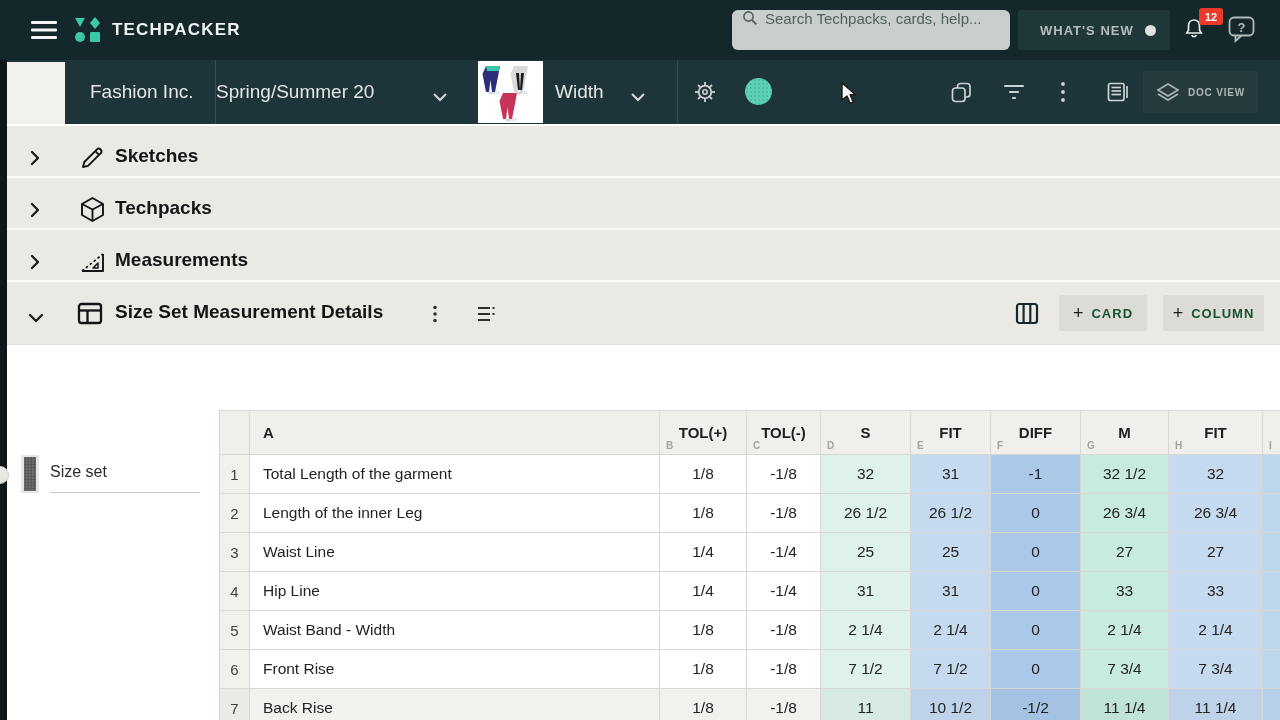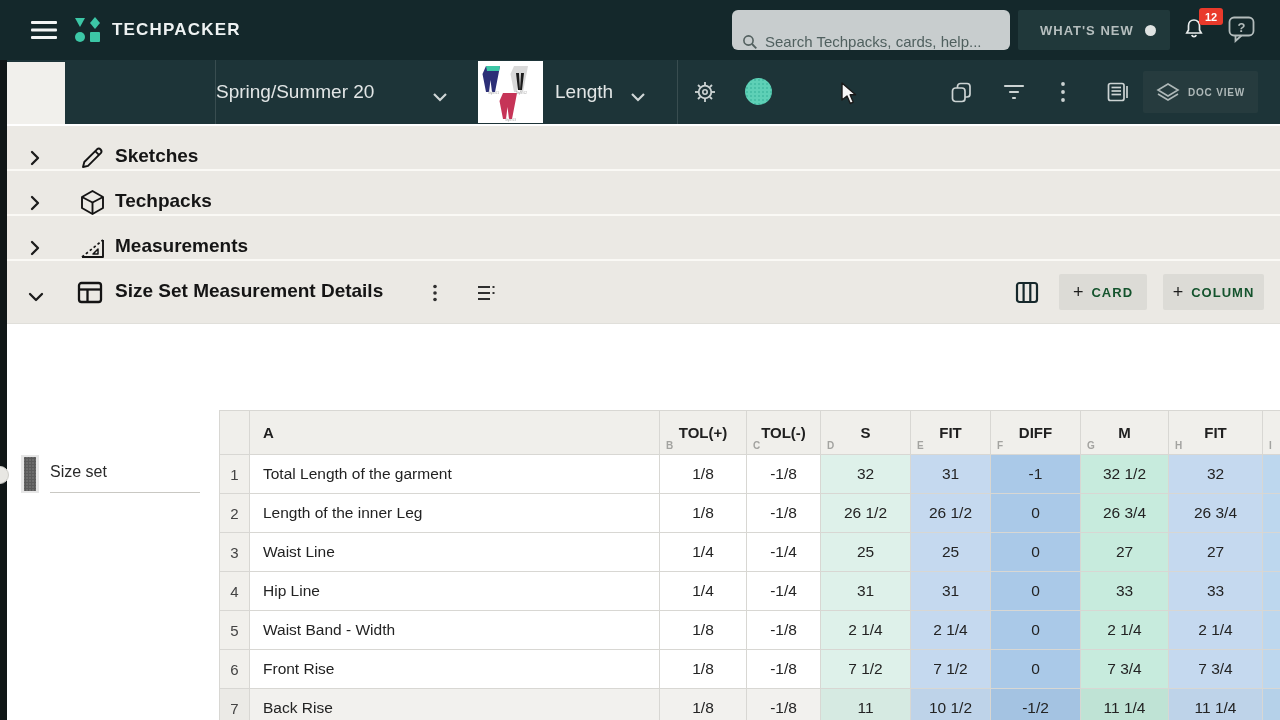--- a/index.html
+++ b/index.html
@@ -9,21 +9,21 @@
   }
   *{margin:0;padding:0;box-sizing:border-box;}
   html,body{width:1280px;height:720px;}
   body{position:relative;overflow:hidden;background:#fff;font-family:"Liberation Sans",sans-serif;-webkit-font-smoothing:antialiased;}
 
   
   .topbar{position:absolute;left:0;top:0;width:1280px;height:60px;background:var(--topbar-bg);}
   .hamburger{position:absolute;left:30px;top:20px;width:28px;height:20px;cursor:pointer;}
   .brandmark{position:absolute;left:74px;top:16px;}
   .brandname{position:absolute;left:112px;top:20px;font-size:17px;font-weight:bold;letter-spacing:1.2px;color:#eef2f2;}
-  .searchbox{position:absolute;left:732px;top:10px;width:278px;height:40px;background:#c8cdce;border-radius:6px;display:flex;align-items:flex-end;padding:0 10px;}
+  .searchbox{position:absolute;left:732px;top:10px;width:278px;height:40px;background:#c8cdce;border-radius:6px;display:flex;align-items:flex-start;padding:0 10px;}
   .searchbox svg{flex:0 0 auto;margin-right:7px;}
   .searchbox input{flex:1;border:none;outline:none;background:transparent;font-size:15px;color:#2c3a3b;font-family:"Liberation Sans",sans-serif;}
   .searchbox input::placeholder{color:#50605f;opacity:1;}
   .whatsnew{position:absolute;left:1018px;top:10px;height:40px;padding:0 14px;background:#20383a;border-radius:2px;display:flex;align-items:center;gap:11px;cursor:pointer;}
   .whatsnew .lbl{font-size:13px;font-weight:bold;letter-spacing:1px;color:#b5bebe;margin-left:8px;}
   .whatsnew .dot{width:11px;height:11px;border-radius:50%;background:#dfe3e2;}
   .bellwrap{position:absolute;left:1183px;top:16px;width:40px;height:32px;cursor:pointer;}
   .badge{position:absolute;left:16px;top:-8px;min-width:24px;height:17px;background:var(--badge-red);border-radius:3px;color:#fff;font-size:11px;font-weight:bold;display:flex;align-items:center;justify-content:center;padding:0 3px;}
   .helpwrap{position:absolute;left:1228px;top:16px;width:28px;height:28px;cursor:pointer;}
 
@@ -41,21 +41,21 @@
   .kebabwrap{position:absolute;left:1060px;top:21px;}
   .doccardwrap{position:absolute;left:1106px;top:21px;}
   .docview{position:absolute;left:1143px;top:11px;width:115px;height:42px;background:#263b3e;border-radius:2px;display:flex;align-items:center;justify-content:center;gap:8px;cursor:pointer;}
   .docview .lbl{font-size:10px;font-weight:bold;letter-spacing:0.8px;color:#aeb8b8;}
 
   .left-strip{position:absolute;left:0;top:60px;width:7px;height:660px;background:#101617;}
   .lightbox{position:absolute;left:7px;top:62px;width:58px;height:62px;background:#f1f0ec;}
 
   
   .sections{position:absolute;left:7px;top:126px;width:1273px;}
-  .secrow{position:relative;height:45px;background:var(--beige);border-bottom:2px solid #faf9f5;cursor:pointer;}
+  .secrow{position:relative;height:52px;background:var(--beige);border-bottom:2px solid #faf9f5;cursor:pointer;}
   .secrow .chevr{position:absolute;left:23px;top:24px;}
   .secrow .sicon{position:absolute;left:72px;top:18px;}
   .secrow .slabel{position:absolute;left:108px;top:19px;font-size:19px;font-weight:600;color:#151515;}
   .sizesetrow{position:relative;height:63px;background:var(--beige);border-bottom:1px solid #e0dfda;padding-left:20px;}
   .sizesetrow .chevd{position:absolute;left:21px;top:27px;}
   .sizesetrow .sicon{position:absolute;left:70px;top:19px;}
   .sizesetrow .slabel{position:absolute;left:108px;top:19px;font-size:19px;font-weight:600;color:#151515;}
   .sizesetrow .kebab2{position:absolute;left:425px;top:23px;cursor:pointer;}
   .sizesetrow .listicon{position:absolute;left:470px;top:24px;cursor:pointer;}
   .sizesetrow .colicon{position:absolute;left:1008px;top:20px;cursor:pointer;}
@@ -140,20 +140,21 @@
   <div class="helpwrap">
     <svg width="28" height="27">
       <rect x="1.5" y="1.5" width="24" height="18" rx="4.5" fill="none" stroke="#b3bcbc" stroke-width="1.8"></rect>
       <path d="M7.5,19.5 L7.5,25 L13.5,19.5" fill="none" stroke="#b3bcbc" stroke-width="1.8"></path>
       <text x="13.5" y="15.5" text-anchor="middle" font-size="13" font-weight="bold" fill="#b3bcbc" font-family="Liberation Sans, sans-serif">?</text>
     </svg>
   </div>
 </div>
 
 <div class="toolbar">
+  <div class="tb-label" style="left:90px;">Fashion Inc.</div>
   <div class="tb-div" style="left:215px;"></div>
   <div class="tb-label" style="left:216px;">Spring/Summer 20</div>
   <span class="chev" style="left:432px;top:28px;">
     <svg width="16" height="10">
         <polyline points="2,2 8,8 14,2" fill="none" stroke="#cfd6d6" stroke-width="2.2"></polyline>
       </svg>
   </span>
   <span class="thumb">
     <svg width="65" height="62">
       <g fill="#2c2f77">
@@ -169,21 +170,21 @@
       <g fill="#c63457">
           <path d="M25,32 h14 l-1.5,8 -3.5,18 h-3 l-1.5,-12 -1.5,12 h-3 L21.5,40 Z"></path>
         </g>
       <g fill="#9c9c9c" font-size="3" font-family="Liberation Sans, sans-serif">
         <text x="10" y="33">Style 01</text>
           <text x="38" y="33">Style 02</text>
           <text x="27" y="60">Style 03</text>
       </g>
     </svg>
   </span>
-  <div class="tb-label" style="left:555px;">Length</div>
+  <div class="tb-label" style="left:555px;">Width</div>
   <span class="chev" style="left:630px;top:28px;">
     <svg width="16" height="10">
         <polyline points="2,2 8,8 14,2" fill="none" stroke="#cfd6d6" stroke-width="2.2"></polyline>
       </svg>
   </span>
   <div class="tb-div" style="left:677px;"></div>
 
   <span class="gearwrap">
     <svg width="22" height="22" stroke="#cdd4d4" fill="none">
       <circle cx="11" cy="11" r="6.3" stroke-width="1.8"></circle>

